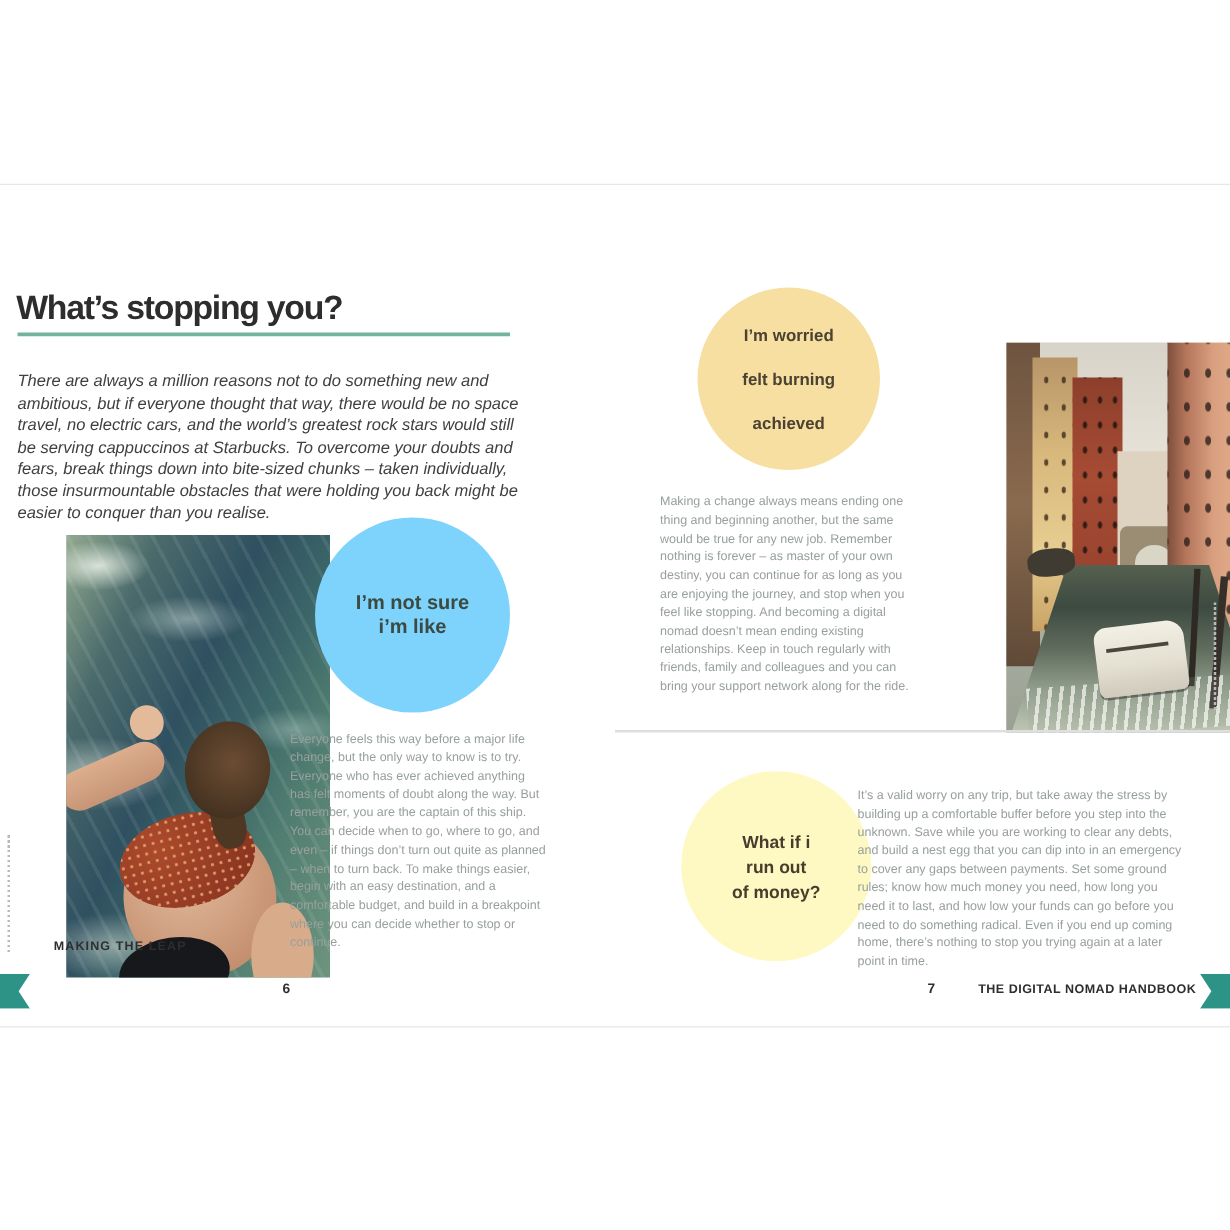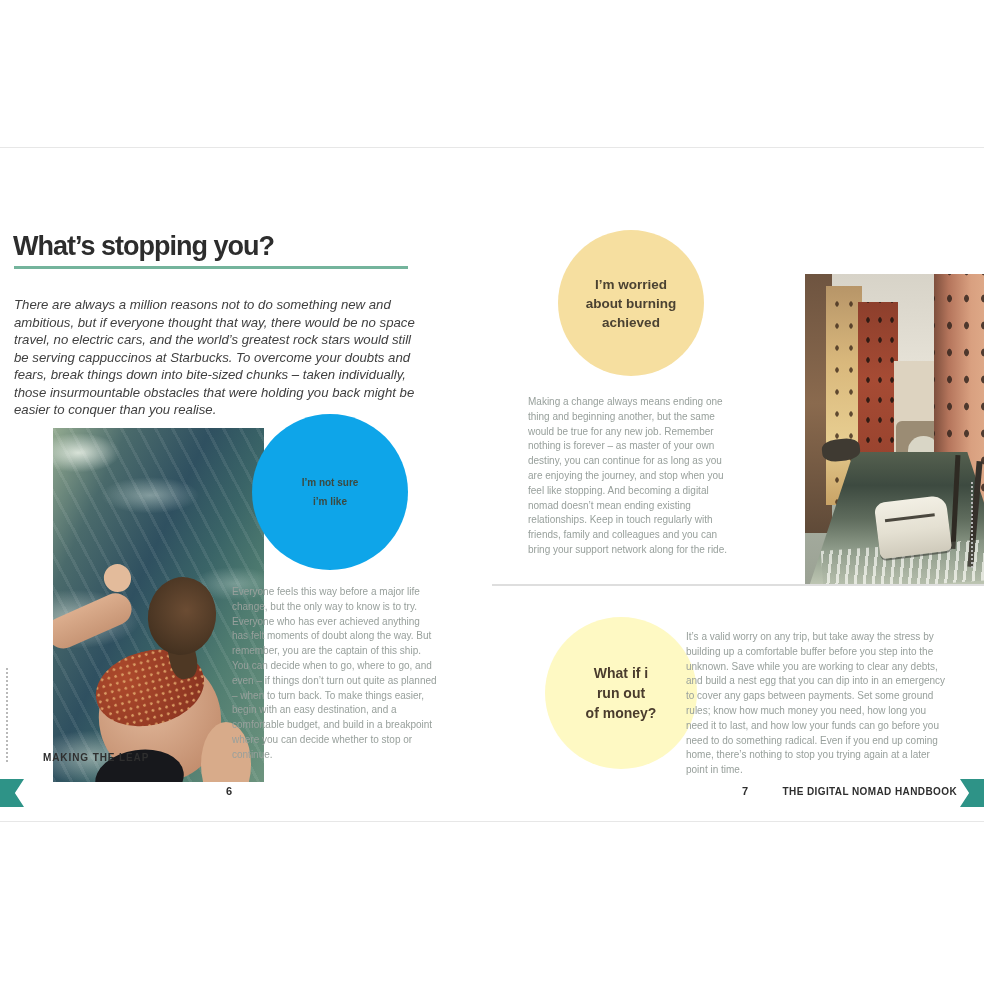--- a/index.html
+++ b/index.html
@@ -19,24 +19,24 @@
          font-style:italic;color:#404040;}
   .body-copy{position:absolute;font-size:10px;line-height:14.8px;color:#98a09c;}
   .left-col{left:232px;top:575px;width:206px;}
   .col-bridges{left:528px;top:385px;width:210px;}
   .col-money{left:686px;top:620px;width:264px;}
 
   
   .circle{position:absolute;border-radius:50%;display:flex;flex-direction:column;
           align-items:center;justify-content:center;text-align:center;font-weight:bold;}
   .circle span{display:block;}
-  .c-green{left:252px;top:414px;width:156px;height:156px;background:#0ea5e9;color:#3b4a42;
-           font-size:10px;line-height:19px;}
+  .c-green{left:252px;top:414px;width:156px;height:156px;background:#7dd3fc;color:#3b4a42;
+           font-size:16px;line-height:19px;}
   .c-yellow{left:558px;top:230px;width:146px;height:146px;background:#f6dfa0;color:#4b4232;
-            font-size:13.5px;line-height:19px;}
+            font-size:13.5px;line-height:19px;gap:16px;}
   .c-peach{left:545px;top:617px;width:152px;height:152px;background:#fef9c3;color:#4a3c2d;
            font-size:14px;line-height:20px;}
 
   .divider{position:absolute;left:492px;top:584px;width:492px;height:2px;background:#dedede;}
 
   
   .photo{position:absolute;overflow:hidden;}
   .photo>div{position:absolute;}
 
   .pool{left:13px;top:412px;width:211px;height:354px;
@@ -136,21 +136,21 @@
     <div class="circle c-green">
       <span>I’m not sure</span>
       <span>i’m like</span>
     </div>
     <p class="body-copy left-col">Everyone feels this way before a major life change, but the only way to know is to try. Everyone who has ever achieved anything has felt moments of doubt along the way. But remember, you are the captain of this ship. You can decide when to go, where to go, and even – if things don’t turn out quite as planned – when to turn back. To make things easier, begin with an easy destination, and a comfortable budget, and build in a breakpoint where you can decide whether to stop or continue.</p>
   </section>
 
   <section>
     <div class="circle c-yellow">
       <span>I’m worried</span>
-      <span>about burning</span>
+      <span>felt burning</span>
       <span>achieved</span>
     </div>
     <p class="body-copy col-bridges">Making a change always means ending one thing and beginning another, but the same would be true for any new job. Remember nothing is forever – as master of your own destiny, you can continue for as long as you are enjoying the journey, and stop when you feel like stopping. And becoming a digital nomad doesn’t mean ending existing relationships. Keep in touch regularly with friends, family and colleagues and you can bring your support network along for the ride.</p>
 
     <figure class="photo venice" title="Boat travelling down a narrow Venice canal between old buildings">
       <div class="v-left-dark"></div>
       <div class="v-left-yellow"></div>
       <div class="v-red"></div>
       <div class="v-distant"></div>
       <div class="v-bridge"></div>

